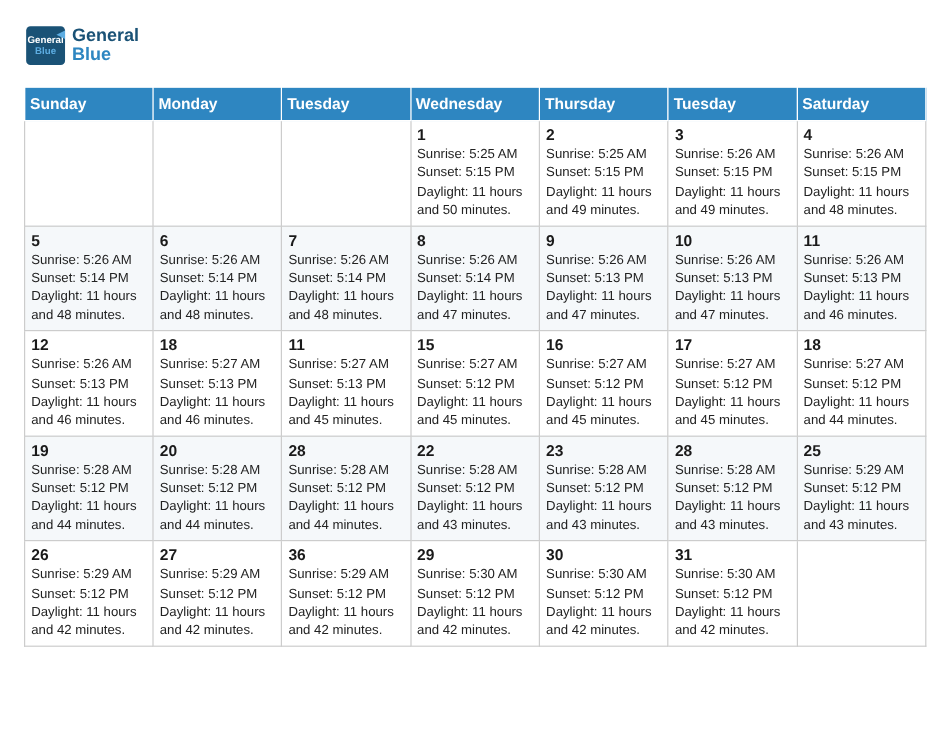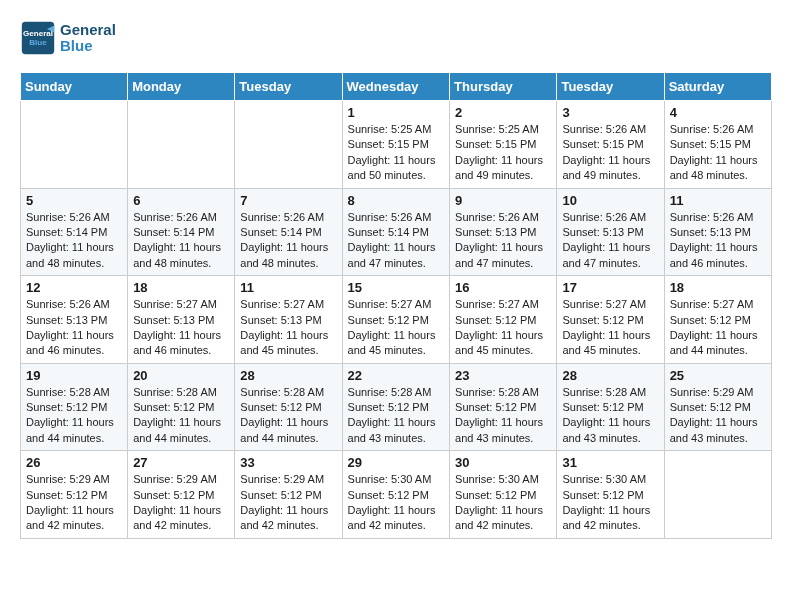--- a/index.html
+++ b/index.html
@@ -308,21 +308,21 @@
 and 42 minutes.</div>
         </td>
         <td>
           <div class="day-num">27</div>
           <div class="day-info" style="white-space: pre-line;">Sunrise: 5:29 AM
 Sunset: 5:12 PM
 Daylight: 11 hours
 and 42 minutes.</div>
         </td>
         <td>
-          <div class="day-num">33</div>
+          <div class="day-num">36</div>
           <div class="day-info" style="white-space: pre-line;">Sunrise: 5:29 AM
 Sunset: 5:12 PM
 Daylight: 11 hours
 and 42 minutes.</div>
         </td>
         <td>
           <div class="day-num">29</div>
           <div class="day-info" style="white-space: pre-line;">Sunrise: 5:30 AM
 Sunset: 5:12 PM
 Daylight: 11 hours

